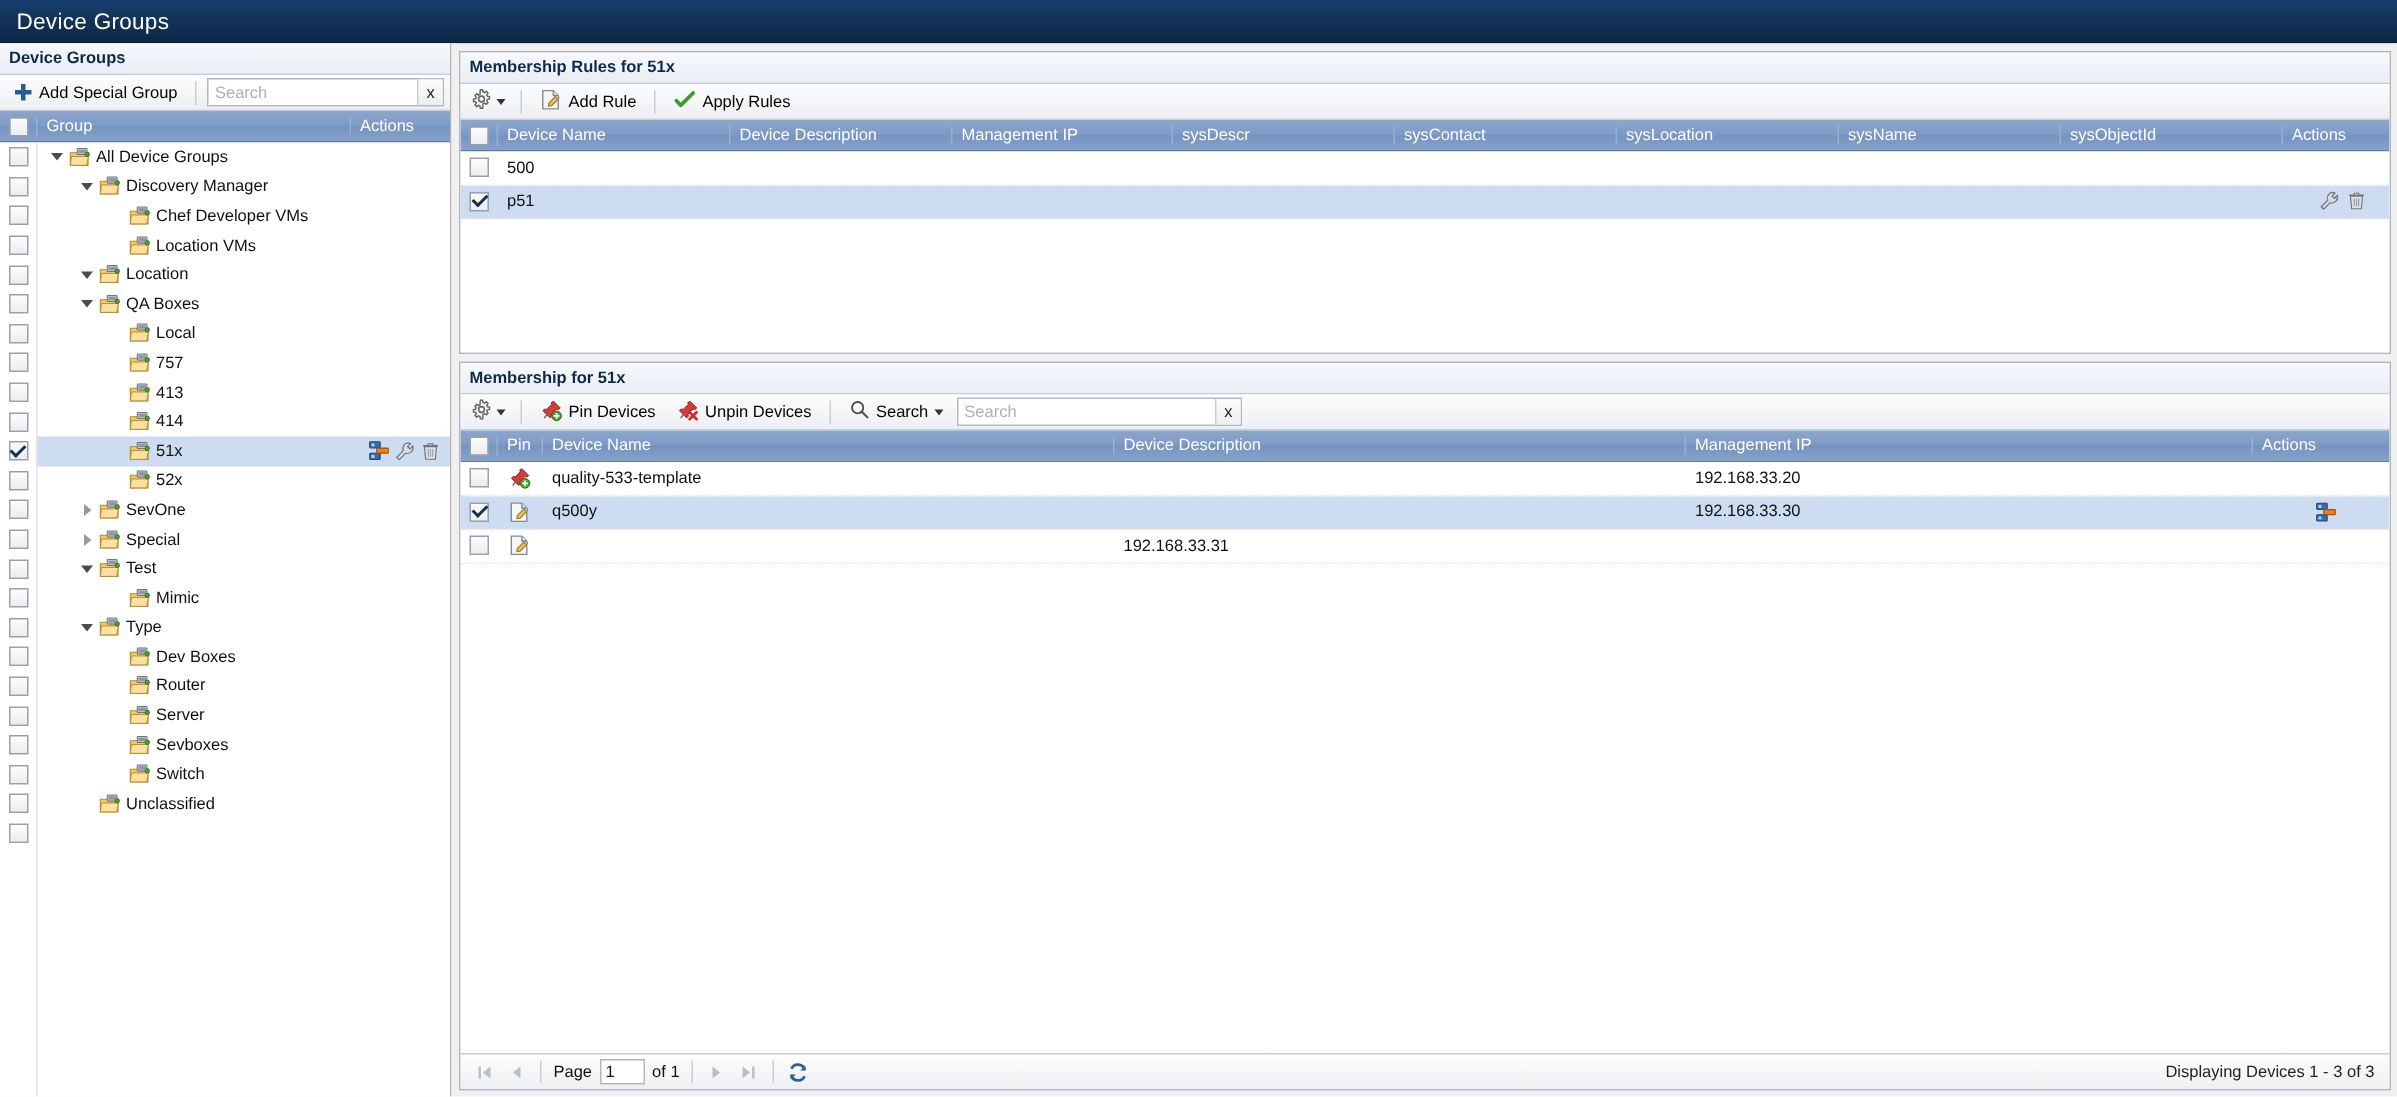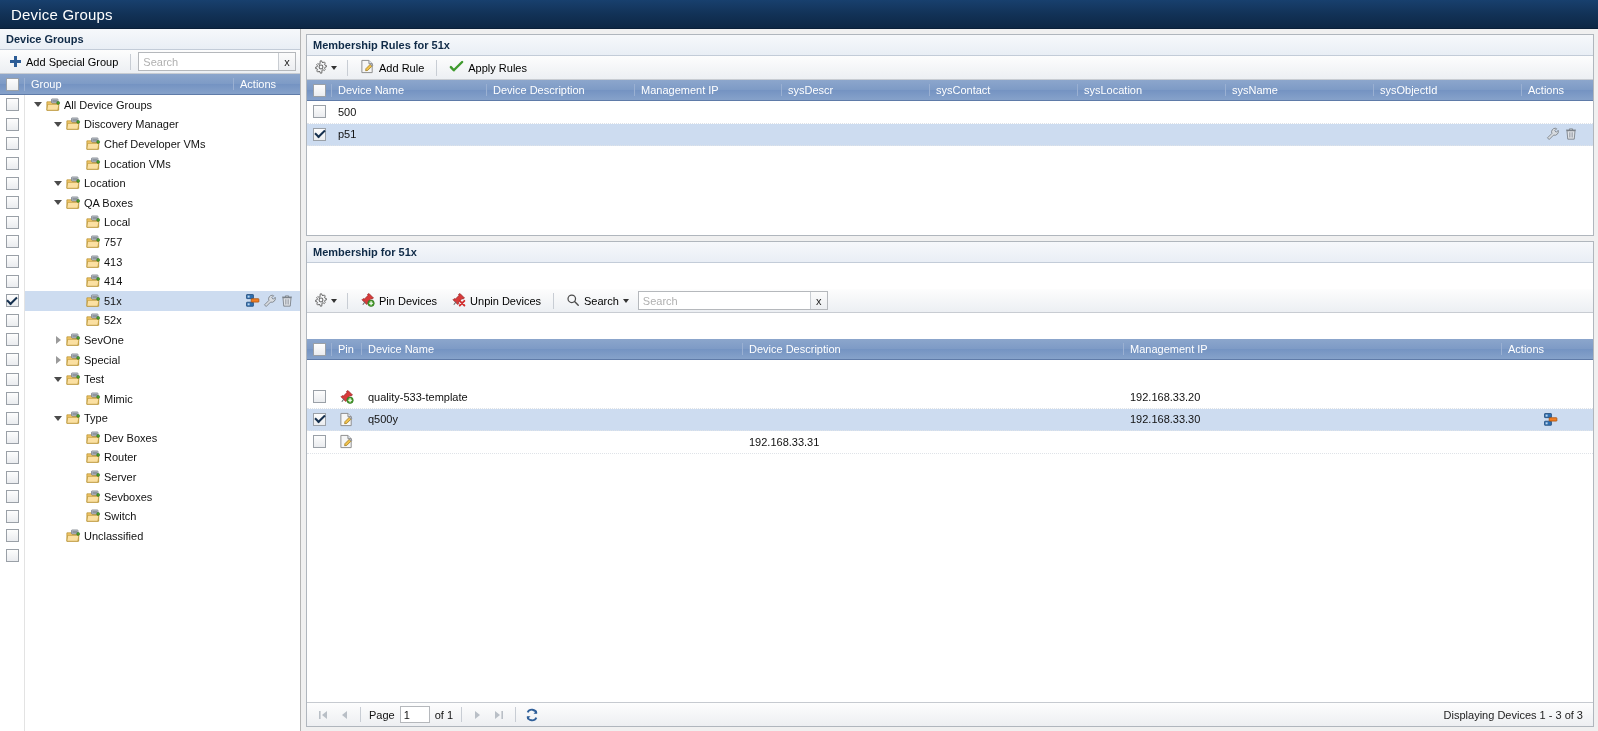--- a/index.html
+++ b/index.html
@@ -223,21 +223,21 @@
   }
   .rpanel {
     background: #ffffff;
     border: 1px solid #b0b6bd;
     margin: 5px 4px 0 5px;
     display: flex;
     flex-direction: column;
     overflow: hidden;
   }
   #rules-panel { height: 202px; }
-  #members-panel { flex: 1; margin-bottom: 4px; gap: 26px; }
+  #members-panel { flex: 1; margin-bottom: 4px; }
 
   .grid-body { flex: 1; background: #fff; overflow: hidden; }
   .grow {
     height: 22.5px;
     display: flex;
     align-items: stretch;
     border-bottom: 1px dotted #dfe3e8;
     font-size: 11px;
     cursor: pointer;
   }

